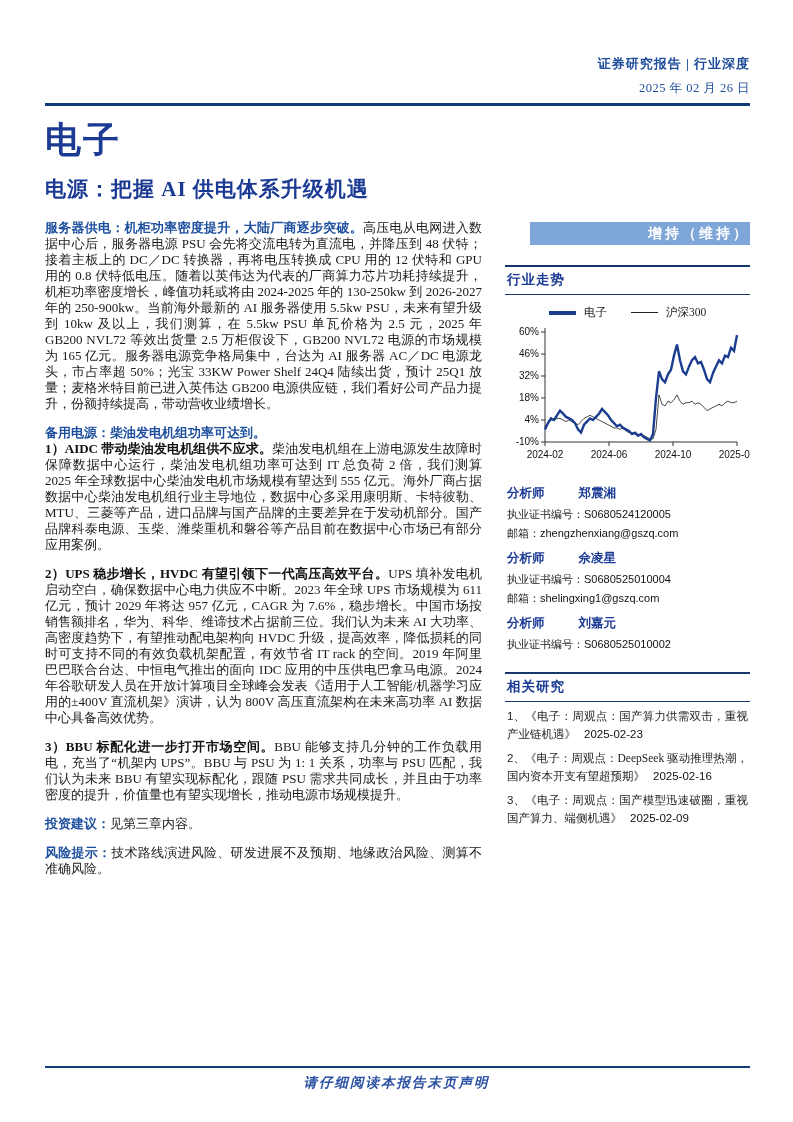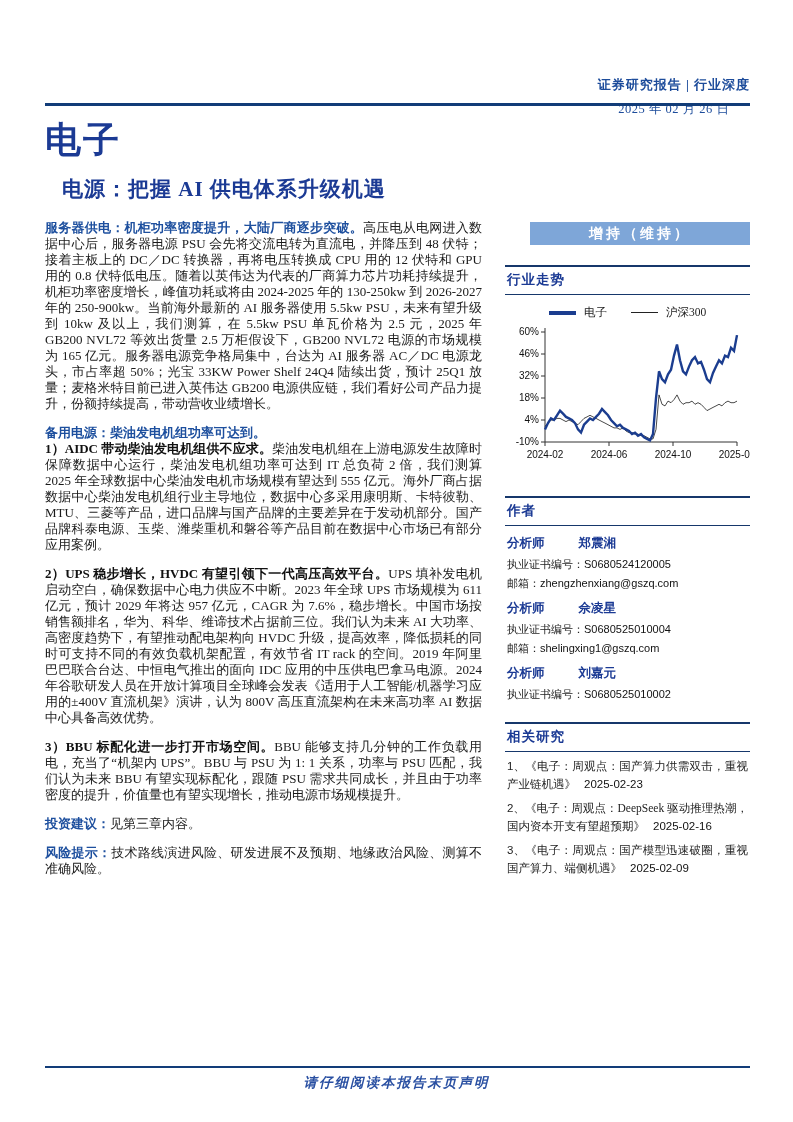--- a/index.html
+++ b/index.html
@@ -1,39 +1,39 @@
 <!DOCTYPE html>
 <html><head>
 <meta charset="utf-8">
 <style>
   html,body{margin:0;padding:0;background:#ffffff;}
   .page{
     position:relative;width:793px;height:1122px;background:#fff;overflow:hidden;
     font-family:"Liberation Serif", serif;color:#1a1a1a;
   }
   
-  .header-meta{position:absolute;top:76px;right:43px;text-align:center;}
+  .header-meta{position:absolute;top:55px;right:43px;text-align:right;}
   .header-tagline{font-size:13px;font-weight:bold;color:#1d4c9b;letter-spacing:1px;}
   .header-date{font-size:12.5px;font-weight:normal;color:#1d4c9b;margin-top:7px;letter-spacing:0.5px;}
   .header-rule{position:absolute;top:103px;left:45px;right:43px;height:3px;background:#123c78;}
   
   .doc-title{position:absolute;top:116px;left:45px;font-size:36px;font-weight:bold;color:#1b3a94;letter-spacing:2px;}
-  .doc-subtitle{position:absolute;top:175px;left:62px;font-size:21px;font-weight:bold;color:#1b3a94;letter-spacing:1px;}
+  .doc-subtitle{position:absolute;top:175px;left:45px;font-size:21px;font-weight:bold;color:#1b3a94;letter-spacing:1px;}
   
   .columns{position:absolute;top:220px;left:45px;right:43px;display:flex;justify-content:space-between;}
   .col-left{width:437px;}
   .col-right{width:245px;}
   
   .para{font-size:13px;line-height:16px;text-align:justify;margin:0 0 13px 0;color:#1a1a1a;}
   .p-head-blue{color:#1d4f9e;font-weight:bold;display:block;}
   .lead-blue{color:#1d4f9e;font-weight:bold;}
   .lead-black{color:#111;font-weight:bold;}
   
   .rating-box{margin-left:25px;height:23px;line-height:23px;background:#7ea6d8;color:#ffffff;
-    font-weight:bold;font-size:14px;text-align:center;letter-spacing:3px;margin-top:2px;}
+    font-weight:bold;font-size:14px;text-align:right;letter-spacing:3px;margin-top:2px;}
   .side-section-head{margin-top:20px;border-top:2px solid #16376b;border-bottom:1.5px solid #16376b;
     padding:4px 2px 5px 2px;color:#1b3a94;font-weight:bold;font-size:13.5px;letter-spacing:1px;}
   
   .chart-wrap{padding-top:10px;}
   .legend{display:flex;justify-content:center;align-items:center;gap:8px;font-size:11.5px;color:#222;margin-bottom:2px;}
   .swatch-ele{display:inline-block;width:27px;height:4px;background:#1b3d8f;}
   .swatch-csi{display:inline-block;width:27px;height:1px;background:#222;margin-left:16px;}
   .axis-label{font-family:"Liberation Sans", sans-serif;font-size:10px;fill:#111;}
   
   .author{margin:7px 2px 9px 2px;}
@@ -136,21 +136,20 @@
           <text class="axis-label" x="40" y="136" text-anchor="middle">2024-02</text>
           <text class="axis-label" x="104" y="136" text-anchor="middle">2024-06</text>
           <text class="axis-label" x="168" y="136" text-anchor="middle">2024-10</text>
           <text class="axis-label" x="232" y="136" text-anchor="middle">2025-02</text>
 
           <polyline id="line-csi" fill="none" points="40.0,104.3 43.0,101.1 46.0,98.0 49.0,98.0 52.0,96.4 55.0,96.4 58.0,98.0 61.0,99.6 64.0,98.0 67.0,99.6 70.0,101.1 73.0,102.7 76.0,99.6 79.0,96.4 82.0,94.9 85.0,93.3 88.0,94.9 91.0,96.4 94.0,98.0 97.0,99.6 100.0,101.1 103.0,102.7 106.0,104.3 109.0,105.9 112.0,105.9 115.0,107.4 118.0,105.9 121.0,109.0 124.0,110.6 127.0,110.6 130.0,112.1 133.0,112.1 136.0,113.7 139.0,113.7 142.0,115.3 145.0,116.9 148.0,116.9 151.0,107.4 154.0,72.9 157.0,82.3 160.0,83.9 163.0,79.1 166.0,80.7 169.0,77.6 172.0,72.9 175.0,79.1 178.0,82.3 181.0,80.7 184.0,80.7 187.0,79.1 190.0,82.3 193.0,80.7 196.0,82.3 199.0,85.4 202.0,88.6 205.0,87.0 208.0,85.4 211.0,83.9 214.0,82.3 217.0,83.9 220.0,80.7 223.0,79.1 226.0,80.7 229.0,80.7 232.0,79.1" stroke="#1a1a1a" stroke-width="0.8"></polyline>
           <polyline id="line-ele" fill="none" points="40.0,107.4 43.0,101.1 46.0,96.4 49.0,98.0 52.0,93.3 55.0,88.6 58.0,91.7 61.0,94.9 64.0,96.4 67.0,98.0 70.0,101.1 73.0,107.4 76.0,110.6 79.0,102.7 82.0,99.6 85.0,96.4 88.0,98.0 91.0,94.9 94.0,91.7 97.0,87.0 100.0,90.1 103.0,93.3 106.0,98.0 109.0,101.1 112.0,104.3 115.0,102.7 118.0,105.9 121.0,107.4 124.0,109.0 127.0,112.1 130.0,110.6 133.0,113.7 136.0,112.1 139.0,115.3 142.0,116.9 145.0,118.4 148.0,112.1 151.0,76.0 154.0,49.3 157.0,57.1 160.0,60.3 163.0,52.4 166.0,47.7 169.0,33.6 172.0,22.6 175.0,38.3 178.0,49.3 181.0,52.4 184.0,44.6 187.0,38.3 190.0,35.1 193.0,41.4 196.0,39.9 199.0,47.7 202.0,57.1 205.0,60.3 208.0,50.9 211.0,44.6 214.0,38.3 217.0,41.4 220.0,33.6 223.0,35.1 226.0,25.7 229.0,28.9 232.0,13.1" stroke="#1b3d8f" stroke-width="2.4"></polyline>
         </svg>
       </div>
 
-      <div class="side-section-head">作者</div>
 
       <div class="author">
         <div class="author-row1">
           <span class="author-role">分析师</span><span>郑震湘</span>
         </div>
         <div class="author-detail">
           <span>执业证书编号：</span><span class="detail-value">S0680524120005</span>
         </div>
         <div class="author-detail">
           <span>邮箱：</span><span class="detail-value">zhengzhenxiang@gszq.com</span>

